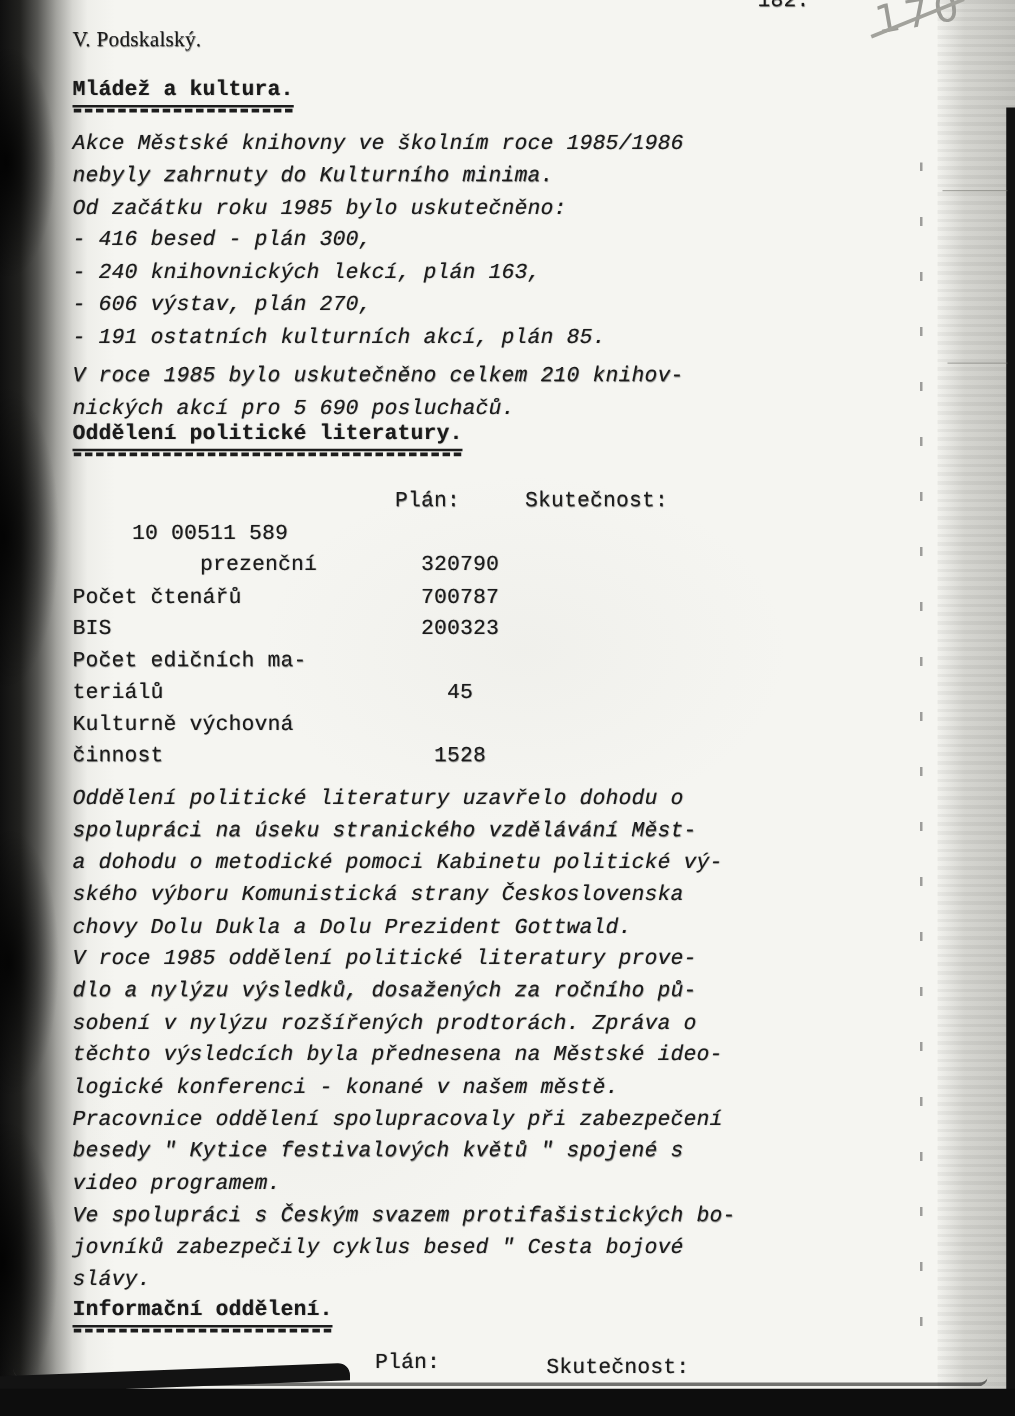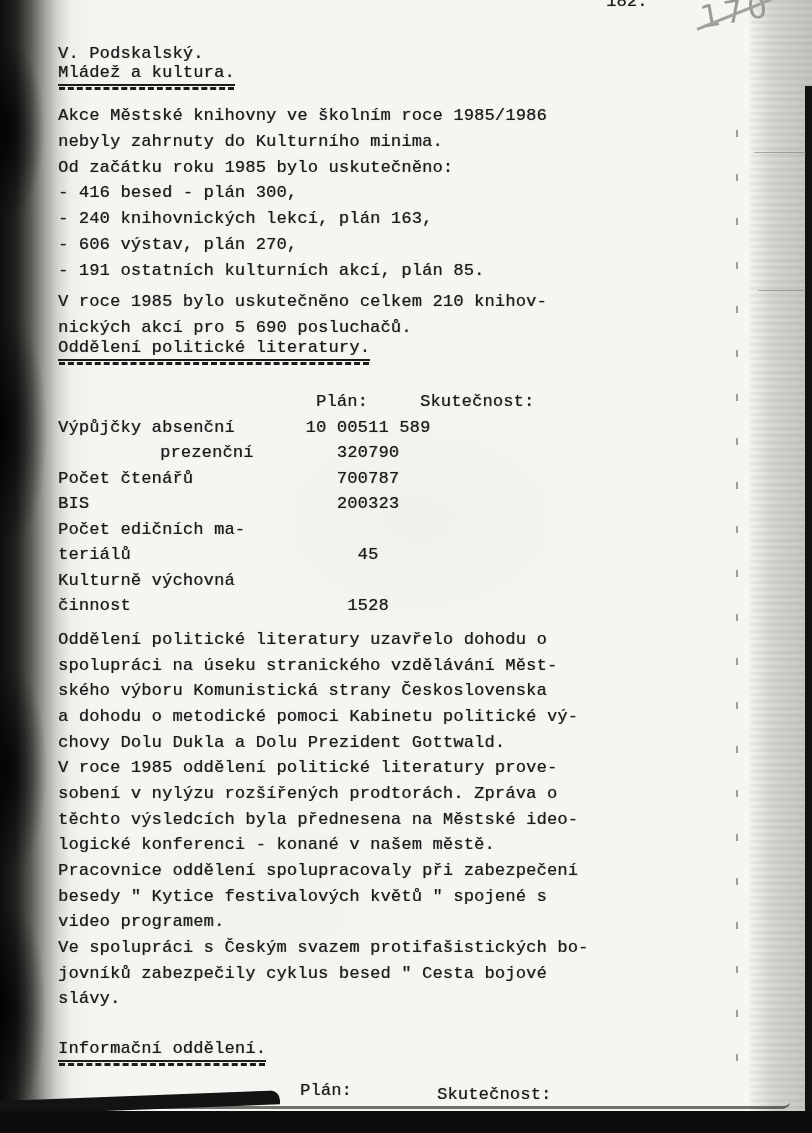--- a/index.html
+++ b/index.html
@@ -14,24 +14,24 @@
     color:#181818;
   }
   .tw{
     font-size:17px;
     letter-spacing:0.2px;
     white-space:pre;
     color:#1a1a1a;
     text-shadow:0.4px 0.3px 0.8px rgba(15,15,15,0.6);
   }
   .abs{position:absolute;}
-  .block .line{height:25.8px;line-height:25.8px;}
+  .block .line{height:25.8px;line-height:25.8px;font-style:italic;}
   .para-lg .line{height:25.67px;line-height:25.67px;}
   .heading{
-    font-weight:normal;
+    font-weight:bold;
     display:inline-block;
     position:relative;
     border-bottom:2px solid #1c1c1c;
     padding-bottom:2px;
   }
   .heading::after{
     content:"";
     position:absolute;left:1px;right:1px;bottom:-6px;
     border-bottom:3px dashed #1c1c1c;
   }
@@ -108,21 +108,21 @@
   <div class="abs curl-line"></div>
   <div class="abs bottom-thick-left"></div>
   <div class="abs bottom-band"></div>
 
   <div class="abs typed-num-clip">
     <span class="tw">182.</span>
   </div>
   <div class="abs handwritten-num">170</div>
   <div class="abs strike-mark"></div>
 
-  <div class="abs tw" style="left:58px;top:44px;">V. Podskalský.</div>
+  <div class="abs tw" style="left:58px;top:22px;font-family:Liberation Serif, serif;">V. Podskalský.</div>
 
   <div class="abs" style="left:58px;top:63px;">
     <span class="tw heading">Mládež a kultura.</span>
   </div>
 
   <div class="abs block" style="left:58px;top:103px;">
     <div class="tw line">Akce Městské knihovny ve školním roce 1985/1986</div>
     <div class="tw line">nebyly zahrnuty do Kulturního minima.</div>
     <div class="tw line">Od začátku roku 1985 bylo uskutečněno:</div>
     <div class="tw line">- 416 besed - plán 300,</div>
@@ -140,21 +140,20 @@
     <span class="tw heading">Oddělení politické literatury.</span>
   </div>
 
   <div class="abs ttable">
     <div class="trow">
       <span class="tw tlabel"></span>
       <span class="tw tplan">Plán:</span>
       <span class="tw thead-fact">Skutečnost:</span>
     </div>
     <div class="trow">
-      <span class="tw tlabel">Výpůjčky absenční</span>
       <span class="tw tplan">10 005</span>
       <span class="tw tfact">11 589</span>
     </div>
     <div class="trow">
       <span class="tw tlabel indent">prezenční</span>
       <span class="tw tplan">320</span>
       <span class="tw tfact">790</span>
     </div>
     <div class="trow">
       <span class="tw tlabel">Počet čtenářů</span>
@@ -184,24 +183,25 @@
     <div class="trow">
       <span class="tw tlabel">činnost</span>
       <span class="tw tplan">15</span>
       <span class="tw tfact">28</span>
     </div>
   </div>
 
   <div class="abs block para-lg" style="left:58px;top:627px;">
     <div class="tw line">Oddělení politické literatury uzavřelo dohodu o</div>
     <div class="tw line">spolupráci na úseku stranického vzdělávání Měst-</div>
+    <div class="tw line">a dohodu o metodické pomoci Kabinetu politické vý-</div>
     <div class="tw line">ského výboru Komunistická strany Československa</div>
-    <div class="tw line">a dohodu o metodické pomoci Kabinetu politické vý-</div>
     <div class="tw line">chovy Dolu Dukla a Dolu Prezident Gottwald.</div>
     <div class="tw line">V roce 1985 oddělení politické literatury prove-</div>
+    <div class="tw line">dlo a nylýzu výsledků, dosažených za ročního pů-</div>
     <div class="tw line">sobení v nylýzu rozšířených prodtorách. Zpráva o</div>
     <div class="tw line">těchto výsledcích byla přednesena na Městské ideo-</div>
     <div class="tw line">logické konferenci - konané v našem městě.</div>
     <div class="tw line">Pracovnice oddělení spolupracovaly při zabezpečení</div>
     <div class="tw line">besedy " Kytice festivalových květů " spojené s</div>
     <div class="tw line">video programem.</div>
     <div class="tw line">Ve spolupráci s Českým svazem protifašistických bo-</div>
     <div class="tw line">jovníků zabezpečily cyklus besed " Cesta bojové</div>
     <div class="tw line">slávy.</div>
   </div>

